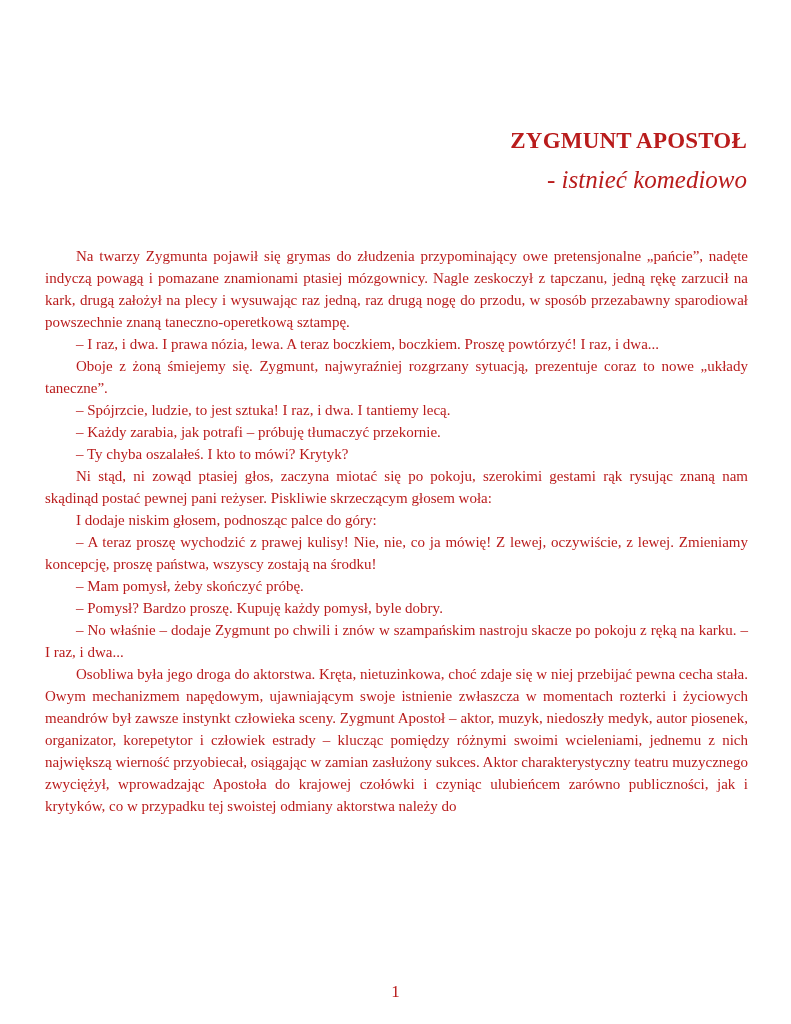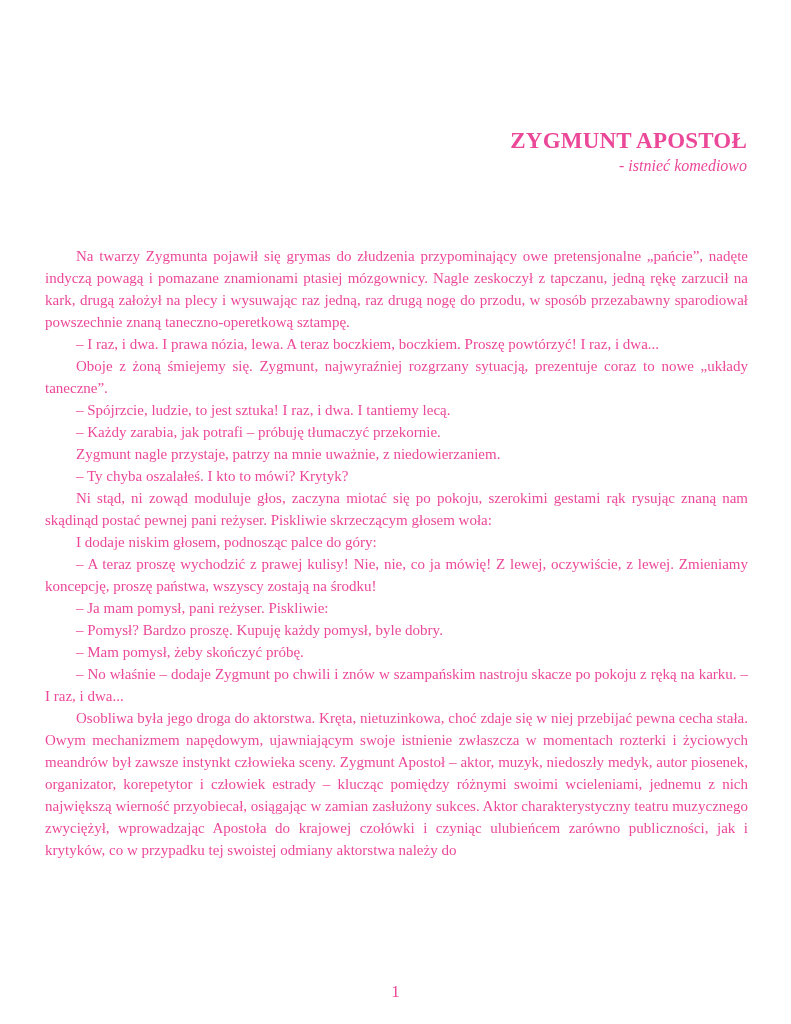--- a/index.html
+++ b/index.html
@@ -5,41 +5,41 @@
   html, body {
     margin: 0;
     padding: 0;
     background: #ffffff;
   }
   .page {
     position: relative;
     width: 791px;
     height: 1024px;
     background: #ffffff;
-    color: #ec4899;
+    color: #b91c1c;
     font-family: "Liberation Serif", "DejaVu Serif", serif;
     overflow: hidden;
   }
   .title-block {
     position: absolute;
     top: 128px;
     left: 45px;
     right: 44px;
     text-align: right;
   }
   .doc-title {
     margin: 0;
     font-size: 23px;
     font-weight: bold;
     letter-spacing: 0.2px;
     line-height: 1.15;
   }
   .doc-subtitle {
-    margin: 3px 0 0 0;
-    font-size: 16px;
+    margin: 12px 0 0 0;
+    font-size: 25px;
     font-style: italic;
     line-height: 1.15;
     text-align: right;
   }
   .body-text {
     position: absolute;
     top: 245px;
     left: 45px;
     width: 703px;
     font-size: 15px;
@@ -69,27 +69,25 @@
     <h1 class="doc-title">ZYGMUNT APOSTOŁ</h1>
     <div class="doc-subtitle">- istnieć komediowo</div>
   </div>
 
   <div class="body-text">
     <p>Na twarzy Zygmunta pojawił się grymas do złudzenia przypominający owe pretensjonalne „pańcie”, nadęte indyczą powagą i pomazane znamionami ptasiej mózgownicy. Nagle zeskoczył z tapczanu, jedną rękę zarzucił na kark, drugą założył na plecy i wysuwając raz jedną, raz drugą nogę do przodu, w sposób przezabawny sparodiował powszechnie znaną taneczno-operetkową sztampę.</p>
     <p>– I raz, i dwa. I prawa nózia, lewa. A teraz boczkiem, boczkiem. Proszę powtórzyć! I raz, i dwa...</p>
     <p>Oboje z żoną śmiejemy się. Zygmunt, najwyraźniej rozgrzany sytuacją, prezentuje coraz to nowe „układy taneczne”.</p>
     <p>– Spójrzcie, ludzie, to jest sztuka! I raz, i dwa. I tantiemy lecą.</p>
     <p>– Każdy zarabia, jak potrafi – próbuję tłumaczyć przekornie.</p>
-    <p>Zygmunt nagle przystaje, patrzy na mnie uważnie, z niedowierzaniem.</p>
     <p>– Ty chyba oszalałeś. I kto to mówi? Krytyk?</p>
-    <p>Ni stąd, ni zowąd moduluje głos, zaczyna miotać się po pokoju, szerokimi gestami rąk rysując znaną nam skądinąd postać pewnej pani reżyser. Piskliwie skrzeczącym głosem woła:</p>
+    <p>Ni stąd, ni zowąd ptasiej głos, zaczyna miotać się po pokoju, szerokimi gestami rąk rysując znaną nam skądinąd postać pewnej pani reżyser. Piskliwie skrzeczącym głosem woła:</p>
     <p>I dodaje niskim głosem, podnosząc palce do góry:</p>
     <p>– A teraz proszę wychodzić z prawej kulisy! Nie, nie, co ja mówię! Z lewej, oczywiście, z lewej. Zmieniamy koncepcję, proszę państwa, wszyscy zostają na środku!</p>
-    <p>– Ja mam pomysł, pani reżyser. Piskliwie:</p>
+    <p>– Mam pomysł, żeby skończyć próbę.</p>
     <p>– Pomysł? Bardzo proszę. Kupuję każdy pomysł, byle dobry.</p>
-    <p>– Mam pomysł, żeby skończyć próbę.</p>
     <p>– No właśnie – dodaje Zygmunt po chwili i znów w szampańskim nastroju skacze po pokoju z ręką na karku. – I raz, i dwa...</p>
     <p>Osobliwa była jego droga do aktorstwa. Kręta, nietuzinkowa, choć zdaje się w niej przebijać pewna cecha stała. Owym mechanizmem napędowym, ujawniającym swoje istnienie zwłaszcza w momentach rozterki i życiowych meandrów był zawsze instynkt człowieka sceny. Zygmunt Apostoł – aktor, muzyk, niedoszły medyk, autor piosenek, organizator, korepetytor i człowiek estrady – klucząc pomiędzy różnymi swoimi wcieleniami, jednemu z nich największą wierność przyobiecał, osiągając w zamian zasłużony sukces. Aktor charakterystyczny teatru muzycznego zwyciężył, wprowadzając Apostoła do krajowej czołówki i czyniąc ulubieńcem zarówno publiczności, jak i krytyków, co w przypadku tej swoistej odmiany aktorstwa należy do</p>
   </div>
 
   <div class="page-footer">1</div>
 
 </div>
 
 </body></html>

